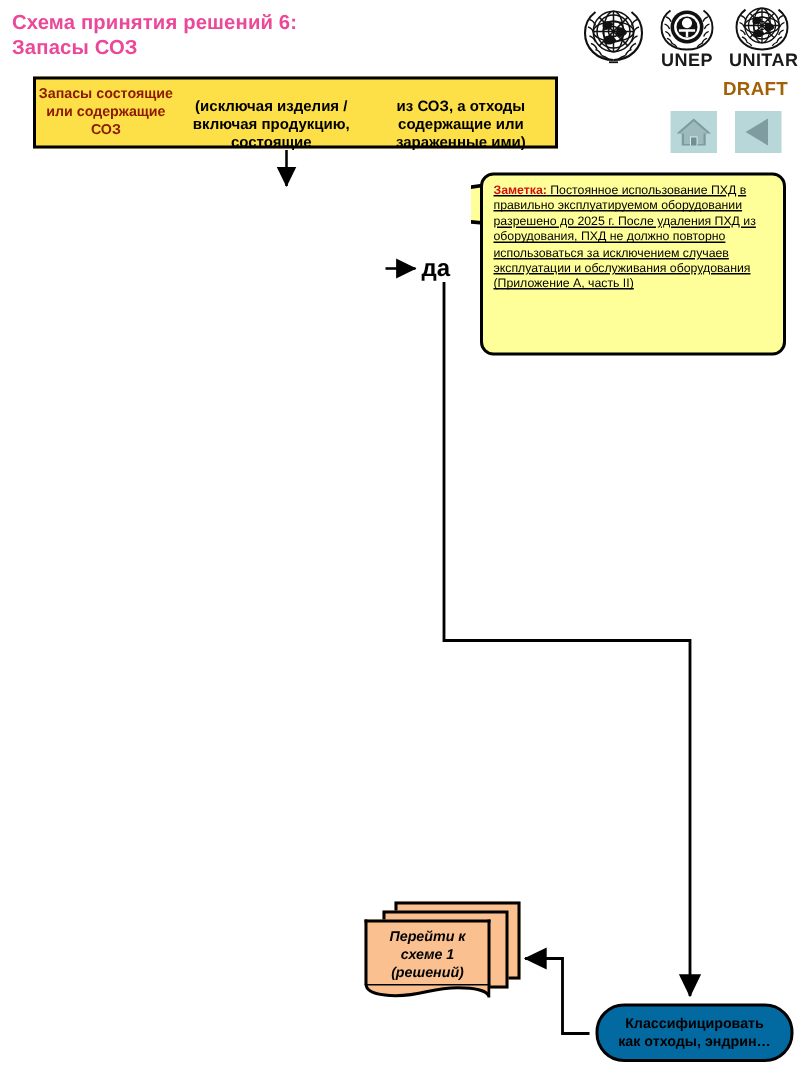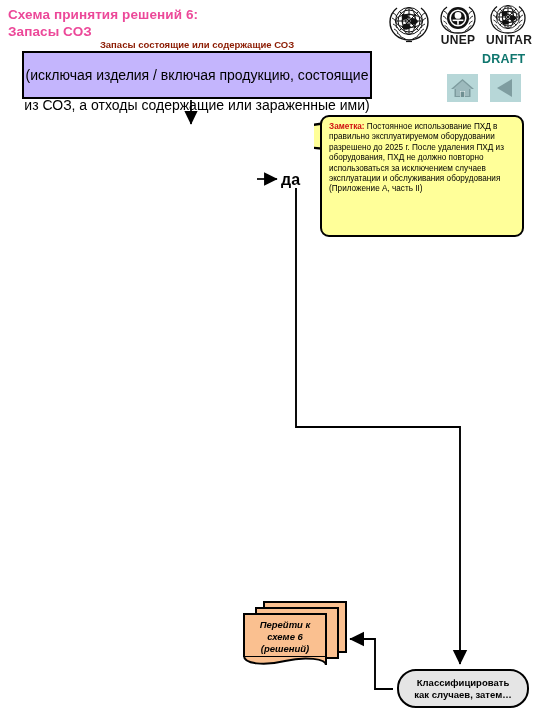--- a/index.html
+++ b/index.html
@@ -26,42 +26,42 @@
   .logo .cap{
     display:block;text-align:center;font-size:12px;font-weight:bold;
     color:#1a1a1a;line-height:9px;margin-top:-1px;letter-spacing:0.3px;
   }
   #logo-un{left:0px;}
   #logo-unep{left:52px;}
   #logo-unitar{left:100px;}
 
   #draft{
     left:482px;top:52px;
-    font-size:12.5px;font-weight:bold;color:#0f766e;letter-spacing:.2px;
+    font-size:12.5px;font-weight:bold;color:#a16207;letter-spacing:.2px;
   }
 
   .navbtn{
     position:absolute;width:31px;height:28px;background:#b7d7d8;
   }
   #nav-home{left:447px;top:74px;}
   #nav-back{left:490px;top:74px;}
 
   
   #box-stockpiles{
     left:22px;top:51px;width:350px;height:48px;
-    background:#c4b5fd;border:2px solid #000;
+    background:#fde047;border:2px solid #000;
     box-sizing:border-box;
-    display:flex;flex-direction:column;align-items:center;justify-content:center;
+    display:flex;flex-direction:row;align-items:center;justify-content:center;
     text-align:center;
   }
   #box-stockpiles .hdr{
     font-size:9.5px;font-weight:bold;color:#8b1a00;line-height:12px;
   }
   #box-stockpiles .sub{
-    font-size:14px;font-weight:normal;color:#000;line-height:12px;margin-top:18px;
+    font-size:10px;font-weight:bold;color:#000;line-height:12px;margin-top:18px;
   }
 
   #diamond-wrap{left:126px;top:126px;width:130px;height:106px;}
   #diamond-wrap svg{display:block;}
   #diamond-text{
     position:absolute;left:0;top:0;width:130px;height:106px;
     display:flex;flex-direction:column;align-items:center;justify-content:center;
     text-align:center;font-size:9.5px;font-weight:bold;color:#000;line-height:12.5px;
   }
 
@@ -69,21 +69,21 @@
     left:281px;top:171px;font-size:16px;font-weight:bold;color:#000;
   }
 
   #note-callout{left:314px;top:115px;width:210px;height:122px;}
   #note-body{
     position:absolute;left:6px;top:0;width:204px;height:122px;
     background:#ffff99;border:2px solid #000;border-radius:9px;
     box-sizing:border-box;padding:5px 6px 4px 7px;
   }
   #note-text{
-    font-size:8.2px;color:#000;line-height:10.4px;font-weight:normal;
+    font-size:8.2px;color:#000;line-height:10.4px;font-weight:normal;text-decoration:underline;
   }
   #note-text .red{color:#d01010;font-weight:bold;}
 
   
   #doc-stack{left:243px;top:601px;width:92px;height:66px;}
   .docsheet{
     position:absolute;width:84px;height:52px;
     background:#fac090;border:2px solid #000;box-sizing:border-box;
   }
   #doc3{left:20px;top:0px;}
@@ -92,21 +92,21 @@
   #doc1-wave{position:absolute;left:0px;top:55px;width:84px;height:11px;}
   #doc-label{
     position:absolute;left:0px;top:14px;width:84px;height:44px;
     display:flex;flex-direction:column;align-items:center;justify-content:center;
     text-align:center;font-size:9.5px;font-style:italic;font-weight:bold;
     color:#000;line-height:12px;
   }
 
   #pill-classify{
     left:397px;top:669px;width:132px;height:39px;
-    background:#e5e5e5;border:2px solid #000;border-radius:19px;
+    background:#0369a1;border:2px solid #000;border-radius:19px;
     box-sizing:border-box;
     display:flex;flex-direction:column;align-items:center;justify-content:center;
     text-align:left;
   }
   #pill-classify .ln{
     font-size:9.5px;font-weight:bold;color:#000;line-height:12px;
   }
 
   #connectors{left:0;top:0;width:540px;height:720px;pointer-events:none;}
 </style>
@@ -284,23 +284,23 @@
 
   <div class="abs" id="doc-stack">
     <div class="docsheet" id="doc3"></div>
     <div class="docsheet" id="doc2"></div>
     <div class="docsheet" id="doc1"></div>
     <svg id="doc1-wave" viewBox="0 0 84 11">
       <path d="M1 0 C1 8, 21 10, 42 5 C63 0, 83 3, 83 9 L83 0 Z" fill="#fac090" stroke="#000" stroke-width="2"></path>
     </svg>
     <div id="doc-label">
       <div>Перейти к</div>
-      <div>схеме 6</div>
+      <div>схеме 1</div>
       <div>(решений)</div>
     </div>
   </div>
 
   <div class="abs" id="pill-classify">
     <div class="ln">Классифицировать</div>
-    <div class="ln">как случаев, затем…</div>
+    <div class="ln">как отходы, эндрин…</div>
   </div>
 
 </div>
 
 </body></html>

